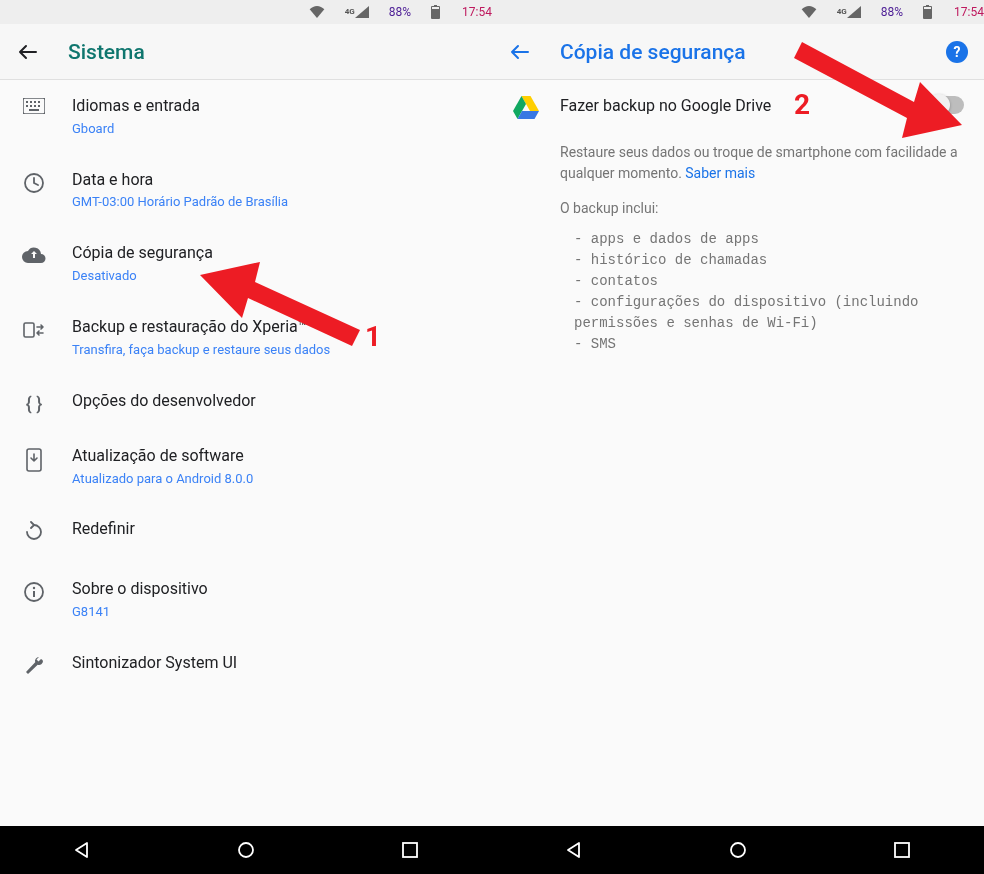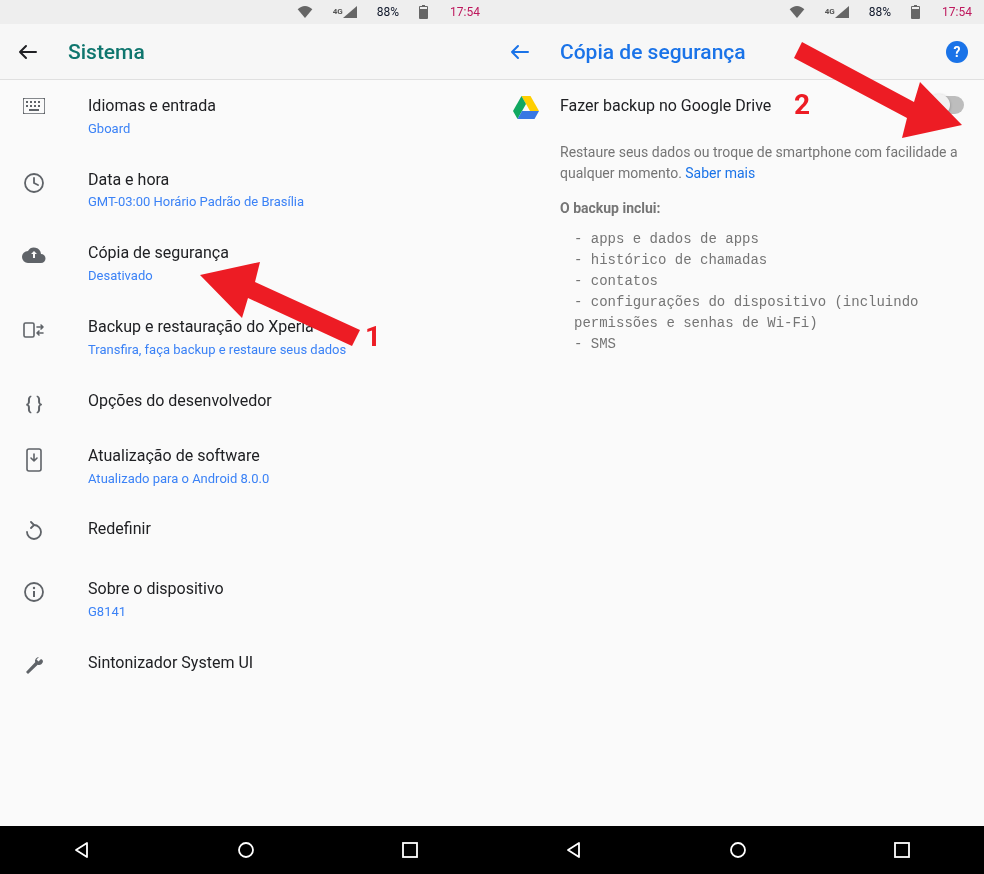--- a/index.html
+++ b/index.html
@@ -24,29 +24,29 @@
   flex-direction: column;
   position: relative;
 }
 
 .status-bar {
   height: 24px;
   background: #eeeeee;
   display: flex;
   justify-content: flex-end;
   align-items: center;
-  padding: 0 12px;
+  padding: 0 0;
   gap: 20px;
   font-size: 12px;
   color: #555;
 }
 .status-bar .wifi-icon,
 .status-bar .signal-icon,
 .status-bar .battery-icon { display:inline-flex; align-items:center; }
-.status-bar .pct { font-size: 12px; color:#0f172a; }
+.status-bar .pct { font-size: 12px; color:#4c1d95; }
 .status-bar .time { font-size: 12px; color:#be185d; margin-left:2px; }
 
 .app-bar {
   height: 56px;
   display: flex;
   align-items: center;
   padding: 0 16px;
   gap: 28px;
   border-bottom: 1px solid #e0e0e0;
   background:#f7f7f7;
@@ -58,21 +58,21 @@
 .app-bar .help {
   margin-left:auto;
   width:22px; height:22px; border-radius:50%; background:#1a73e8; color:#fff;
   display:flex; align-items:center; justify-content:center; font-size:14px; font-weight:700;
 }
 
 .list { flex:1; overflow:hidden; }
 .item {
   display:flex;
   padding: 16px 16px 16px 0;
-  gap: 20px;
+  gap: 4px;
   align-items:flex-start;
 }
 .item .icon-col {
   width: 68px;
   display:flex;
   justify-content:center;
   padding-top:2px;
   color:#5f6368;
   flex-shrink:0;
 }
@@ -376,21 +376,21 @@
         </span>
       </div>
       <div class="label">Fazer backup no Google Drive</div>
       <div class="toggle"></div>
     </div>
 
     <div class="desc-block">
       <div>
         <span>Restaure seus dados ou troque de smartphone com facilidade a qualquer momento. </span><a href="#">Saber mais</a>
       </div>
-      <div style="margin-top:14px;font-weight:bold;">O backup inclui:</div>
+      <div style="margin-top:14px;">O backup inclui:</div>
       <div class="bullet-list">
         <div>apps e dados de apps</div>
         <div>histórico de chamadas</div>
         <div>contatos</div>
         <div>configurações do dispositivo (incluindo permissões e senhas de Wi-Fi)</div>
         <div>SMS</div>
       </div>
     </div>
   </div>
 

